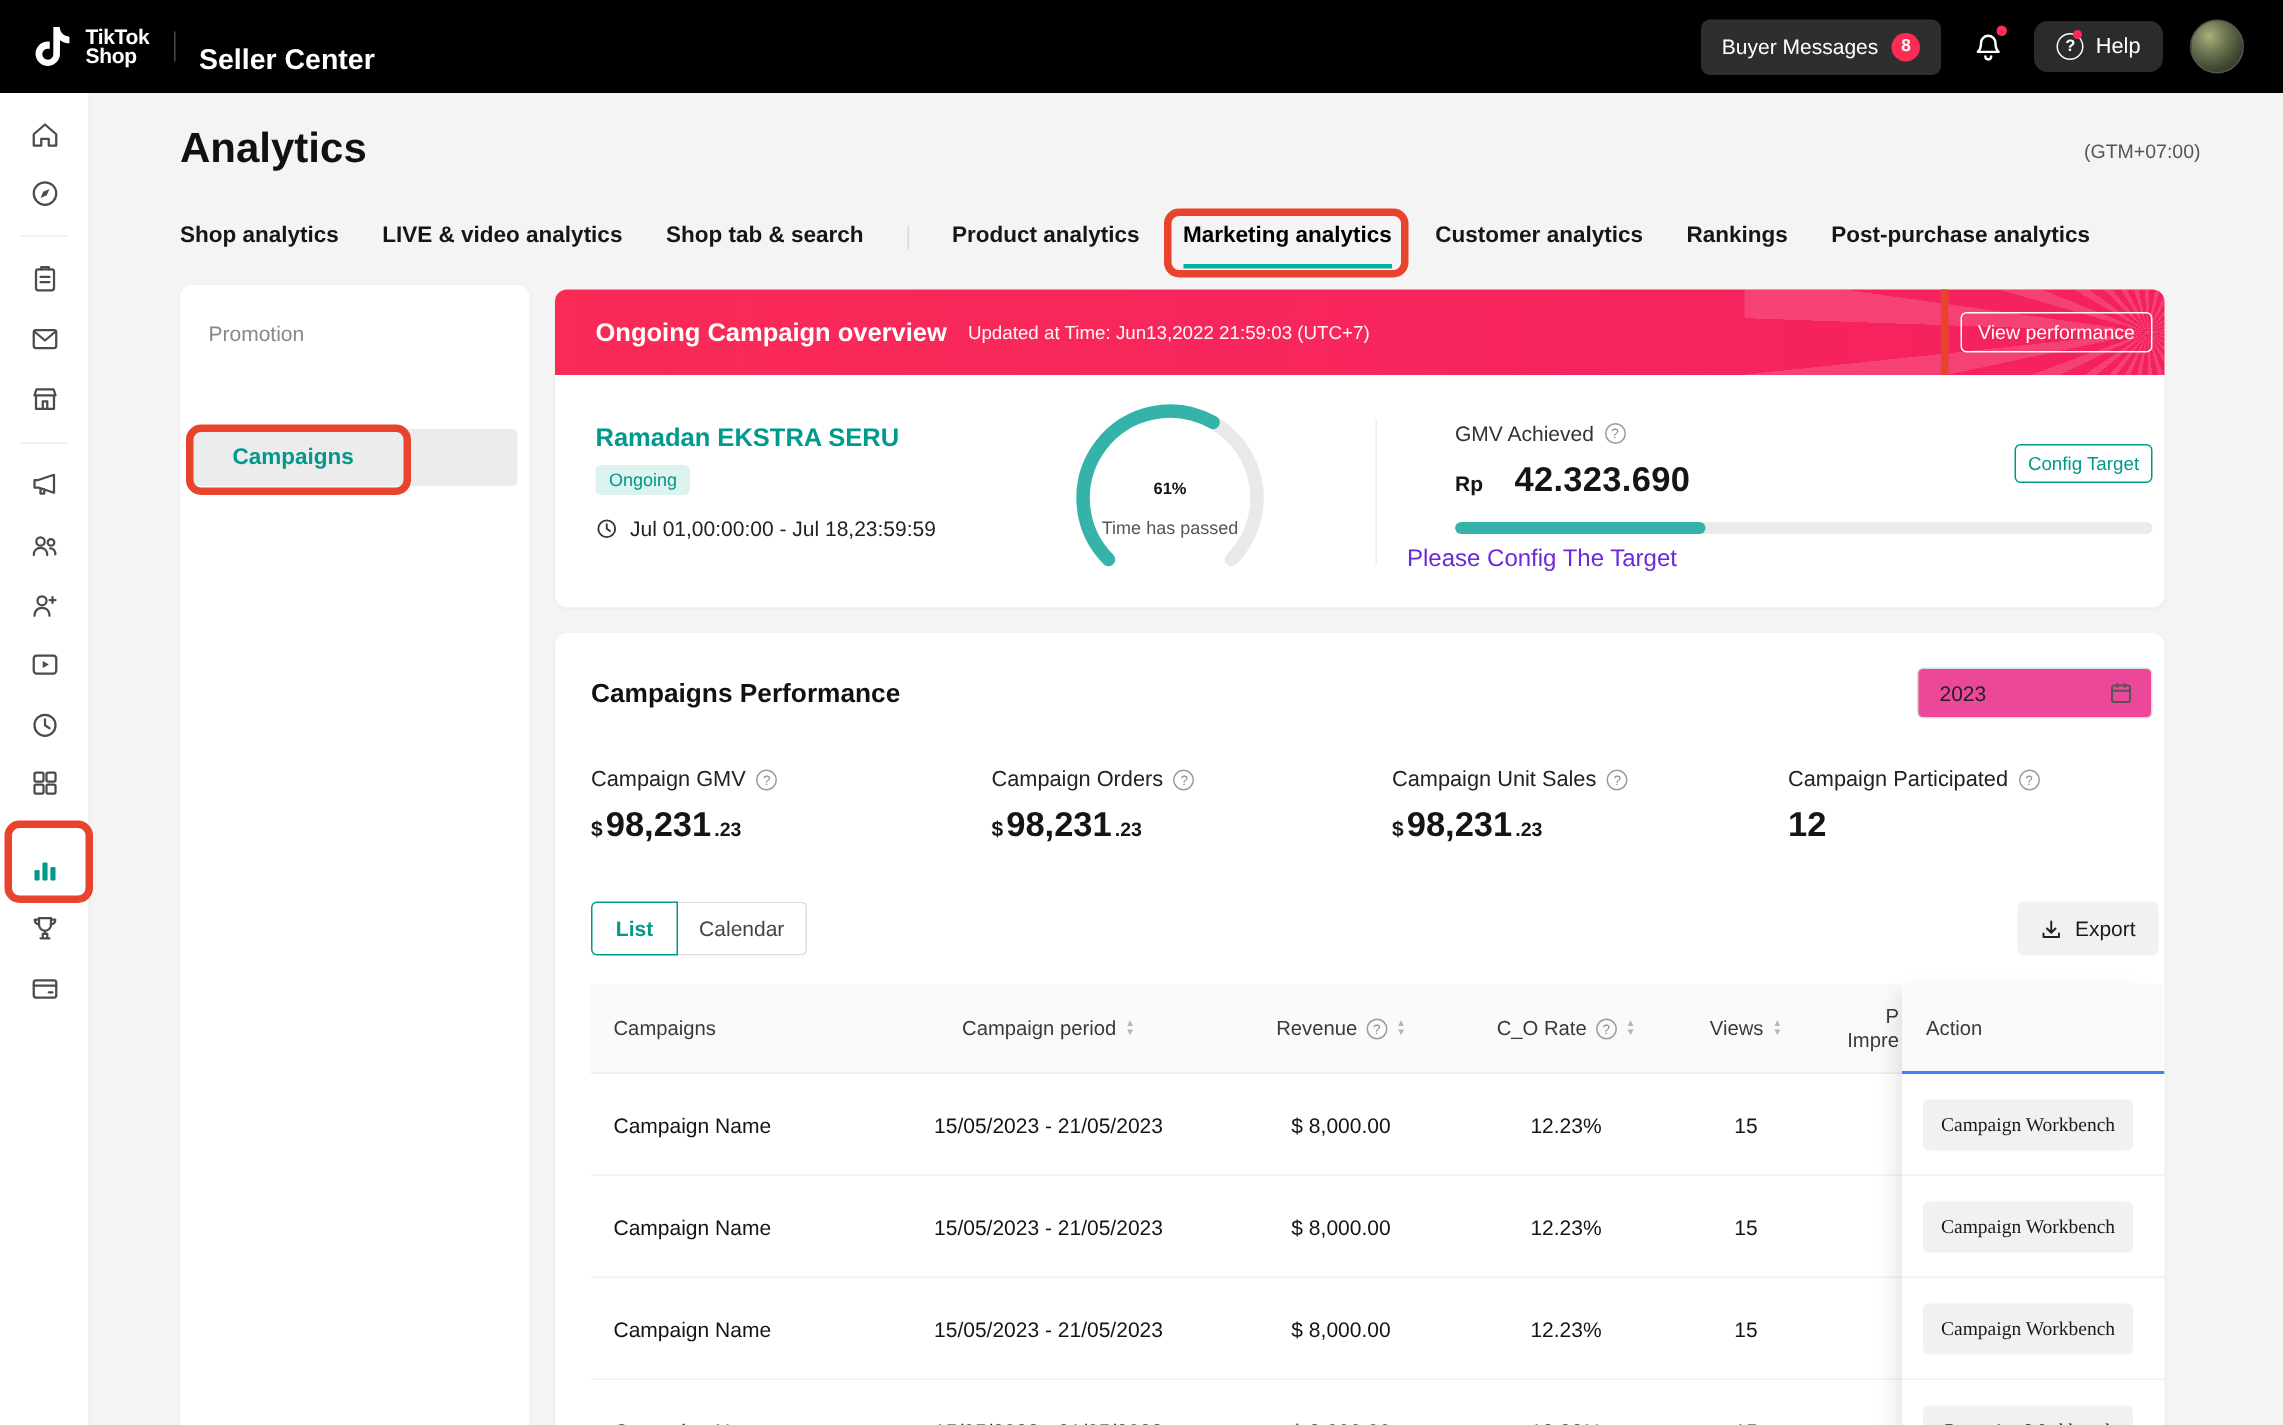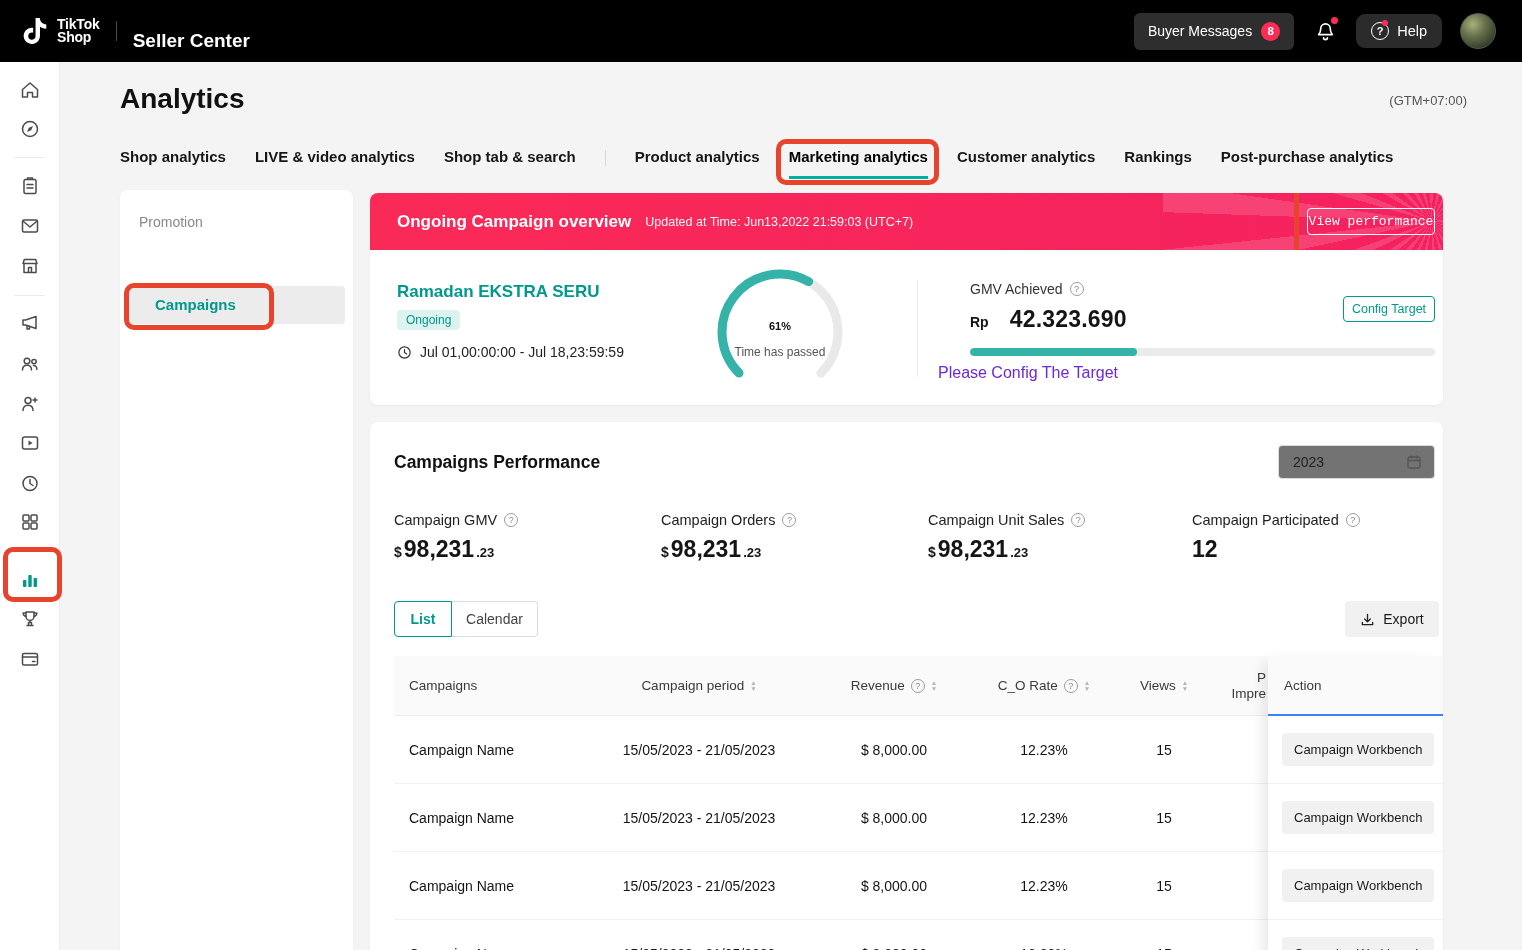--- a/index.html
+++ b/index.html
@@ -63,21 +63,21 @@
   
   .card1{position:absolute;left:310px;top:131px;width:1073px;height:212px;background:#fff;border-radius:8px;overflow:visible;
     box-shadow:0 1px 3px rgba(0,0,0,.05);}
   .banner{position:relative;height:57px;border-radius:8px 8px 0 0;overflow:hidden;display:flex;align-items:center;padding-left:27px;color:#fff;
     background:linear-gradient(92deg,#fa2a57 0%,#f4215f 100%);}
   .rays{position:absolute;right:0;top:0;bottom:0;width:280px;pointer-events:none;
     background:repeating-conic-gradient(from 90deg at 96% 50%,rgba(255,255,255,.14) 0deg 6deg,rgba(255,255,255,0) 6deg 14deg);}
   .banner-title{font-size:17px;font-weight:800;position:relative;z-index:2;}
   .banner-upd{font-size:12.5px;margin-left:14px;opacity:.95;position:relative;z-index:2;}
   .vp-btn{position:absolute;right:8px;top:15px;width:128px;height:27px;background:transparent;border:1px solid #fff;border-radius:4px;
-    color:#fff;font-family:Liberation Mono, monospace;font-size:13px;cursor:pointer;z-index:3;}
+    color:#fff;font-family:Liberation Sans, sans-serif;font-size:13px;cursor:pointer;z-index:3;}
 
   .card1-body{position:relative;height:155px;}
   .camp-name{position:absolute;left:27px;top:32px;font-size:17px;font-weight:700;color:var(--teal);}
   .status-badge{position:absolute;left:27px;top:60px;background:#dcf3ef;color:#00968a;font-size:12px;padding:3px 9px;border-radius:4px;}
   .period-row{position:absolute;left:27px;top:94px;display:flex;align-items:center;gap:8px;font-size:14px;color:#222;}
 
   .gauge{position:absolute;left:330px;top:0;width:160px;height:150px;}
   .gauge svg{position:absolute;left:0;top:14px;}
   .gauge .pct{position:absolute;top:70px;width:100%;text-align:center;font-size:11px;font-weight:700;color:#111;}
   .gauge .cap{position:absolute;top:95px;width:100%;text-align:center;font-size:12px;color:#555;}
@@ -96,21 +96,21 @@
 
   .qicon{width:14px;height:14px;border:1px solid #9c9c9c;border-radius:50%;display:inline-flex;align-items:center;justify-content:center;
     font-size:9px;color:#8a8a8a;flex:none;cursor:pointer;}
 
   
   .card2{position:absolute;left:310px;top:360px;width:1073px;height:600px;background:#fff;border-radius:8px;
     box-shadow:0 1px 3px rgba(0,0,0,.05);overflow:hidden;}
   .perf-head{position:absolute;left:24px;top:30px;display:flex;align-items:baseline;gap:12px;}
   .perf-title{font-size:17.5px;font-weight:800;color:#111;}
   .perf-sub{font-size:12.5px;color:#828282;}
-  .year-sel{position:absolute;right:8px;top:23px;width:157px;height:34px;border:1px solid #dcdcdc;border-radius:4px;background:#737373;
+  .year-sel{position:absolute;right:8px;top:23px;width:157px;height:34px;border:1px solid #dcdcdc;border-radius:4px;background:#ec4899;
     display:flex;align-items:center;justify-content:space-between;padding:0 12px 0 14px;font-size:14px;color:#222;cursor:pointer;}
 
   .metric{position:absolute;top:90px;}
   .m0{left:24px;} .m1{left:291px;} .m2{left:558px;} .m3{left:822px;}
   .m-label{display:flex;align-items:center;gap:7px;font-size:14.5px;color:#222;}
   .m-val{margin-top:8px;display:flex;align-items:baseline;gap:2px;}
   .m-pre{font-size:14px;font-weight:700;}
   .m-big{font-size:23px;font-weight:800;}
   .m-cents{font-size:13px;font-weight:700;}
 
@@ -128,21 +128,21 @@
   .th{display:flex;align-items:center;justify-content:center;gap:6px;}
   .th.left{justify-content:flex-start;padding-left:15px;}
   .th.imp{flex-direction:column;align-items:flex-end;gap:2px;padding-right:2px;line-height:14px;}
   .trow{height:68px;border-bottom:1px solid #f1f1f1;align-items:center;font-size:14px;color:#141414;}
   .td{text-align:center;}
   .td.left{text-align:left;padding-left:15px;}
   .sort{display:inline-flex;flex-direction:column;font-size:6.5px;color:#b5b5b5;line-height:5.5px;cursor:pointer;}
   .actions{position:absolute;top:0;right:0;width:175px;height:100%;background:#fff;box-shadow:-10px 0 14px -6px rgba(0,0,0,.10);}
   .ahead{height:60px;background:#fafafa;border-bottom:2px solid #3b82f6;display:flex;align-items:center;padding-left:16px;
     font-size:13.5px;color:#3a3a3a;}
-  .arow{height:68px;border-bottom:1px solid #f1f1f1;display:flex;align-items:center;padding-left:14px;}
+  .arow{height:68px;border-bottom:1px solid #f1f1f1;display:flex;align-items:center;padding-left:14px;font-family:Liberation Serif, serif;}
   .wb-btn{background:#f1f1f2;border:none;border-radius:4px;padding:9px 12px;font-size:13px;font-weight:500;color:#1a1a1a;
     font-family:inherit;cursor:pointer;white-space:nowrap;}
 
   
   .anno{position:absolute;border:5px solid var(--anno);border-radius:10px;pointer-events:none;z-index:80;}
 </style>
 </head>
 <body>
 
 <div class="topbar">

